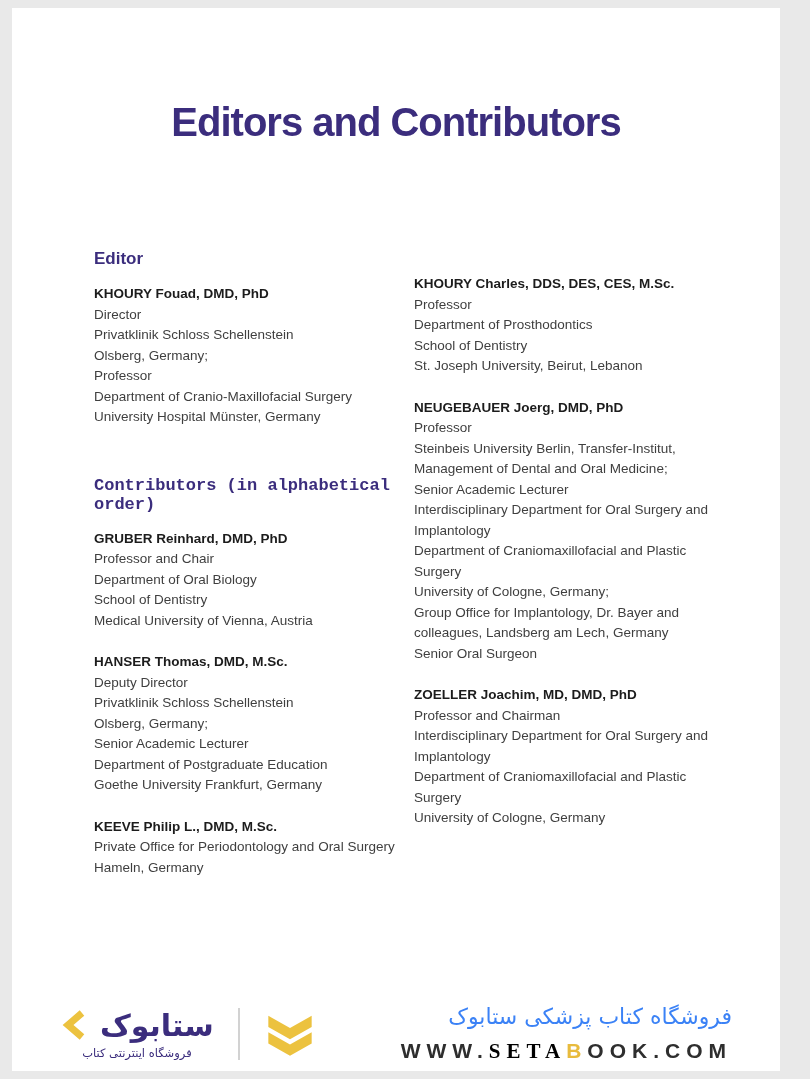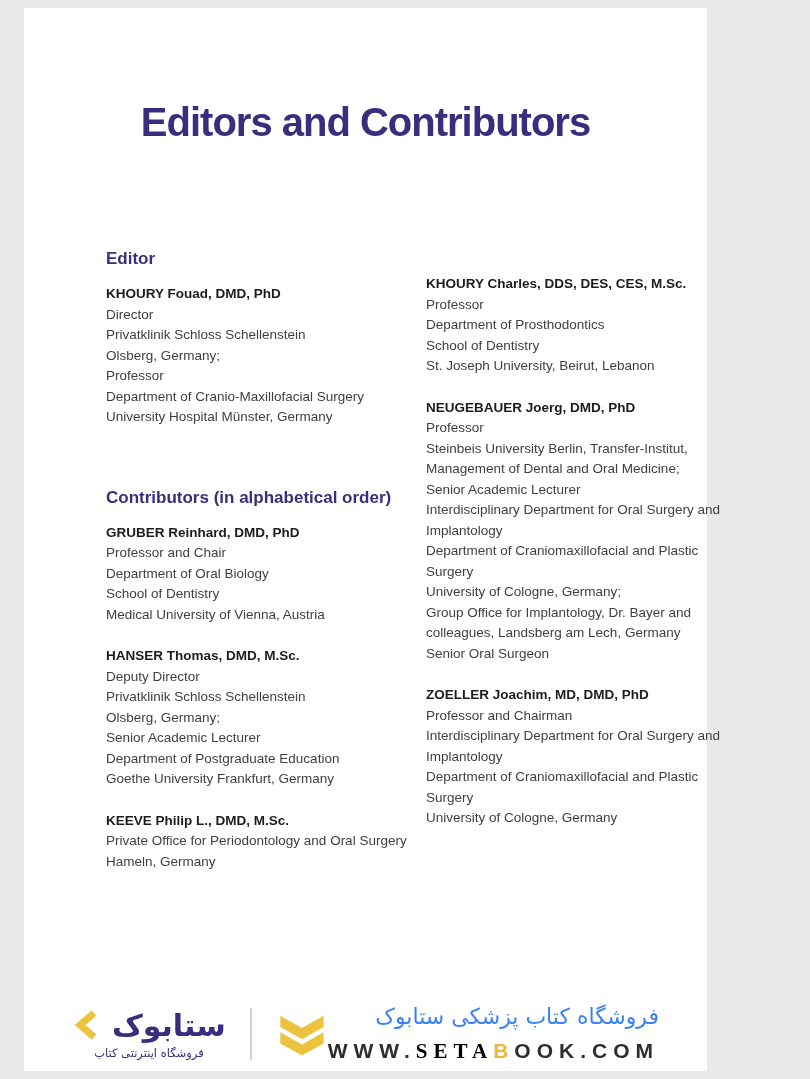--- a/index.html
+++ b/index.html
@@ -4,22 +4,22 @@
 <style>
   * { box-sizing: border-box; margin: 0; padding: 0; }
   html, body {
     width: 810px; height: 1079px;
     background: #e9e9e9;
     font-family: "Liberation Sans", sans-serif;
     overflow: hidden;
   }
   .sheet {
     position: absolute;
-    left: 24px; top: 8px;
-    width: 683px; height: 1063px;
+    left: 12px; top: 8px;
+    width: 768px; height: 1063px;
     background: #ffffff;
   }
   .title {
     margin-top: 92px;
     text-align: center;
     font-size: 40px;
     font-weight: 700;
     letter-spacing: -1px;
     color: #3b2d7d;
   }
@@ -28,21 +28,21 @@
     margin: 104px 0 0 82px;
   }
   .col-left { width: 320px; flex: 0 0 320px; }
   .col-right { width: 322px; flex: 0 0 322px; padding-top: 5px; margin-top: 20px; }
   .section-heading {
     font-size: 17px;
     font-weight: 700;
     color: #3b2d7d;
     margin-bottom: 15px;
   }
-  .section-heading.contributors { margin-top: 60px; }
+  .section-heading.contributors { margin-top: 48px; font-family: Liberation Mono, monospace; }
   .person {
     margin-bottom: 21px;
     font-size: 13.5px;
     line-height: 20.5px;
     color: #3f3f3f;
   }
   .person-name {
     font-weight: 700;
     color: #1c1c1c;
   }

